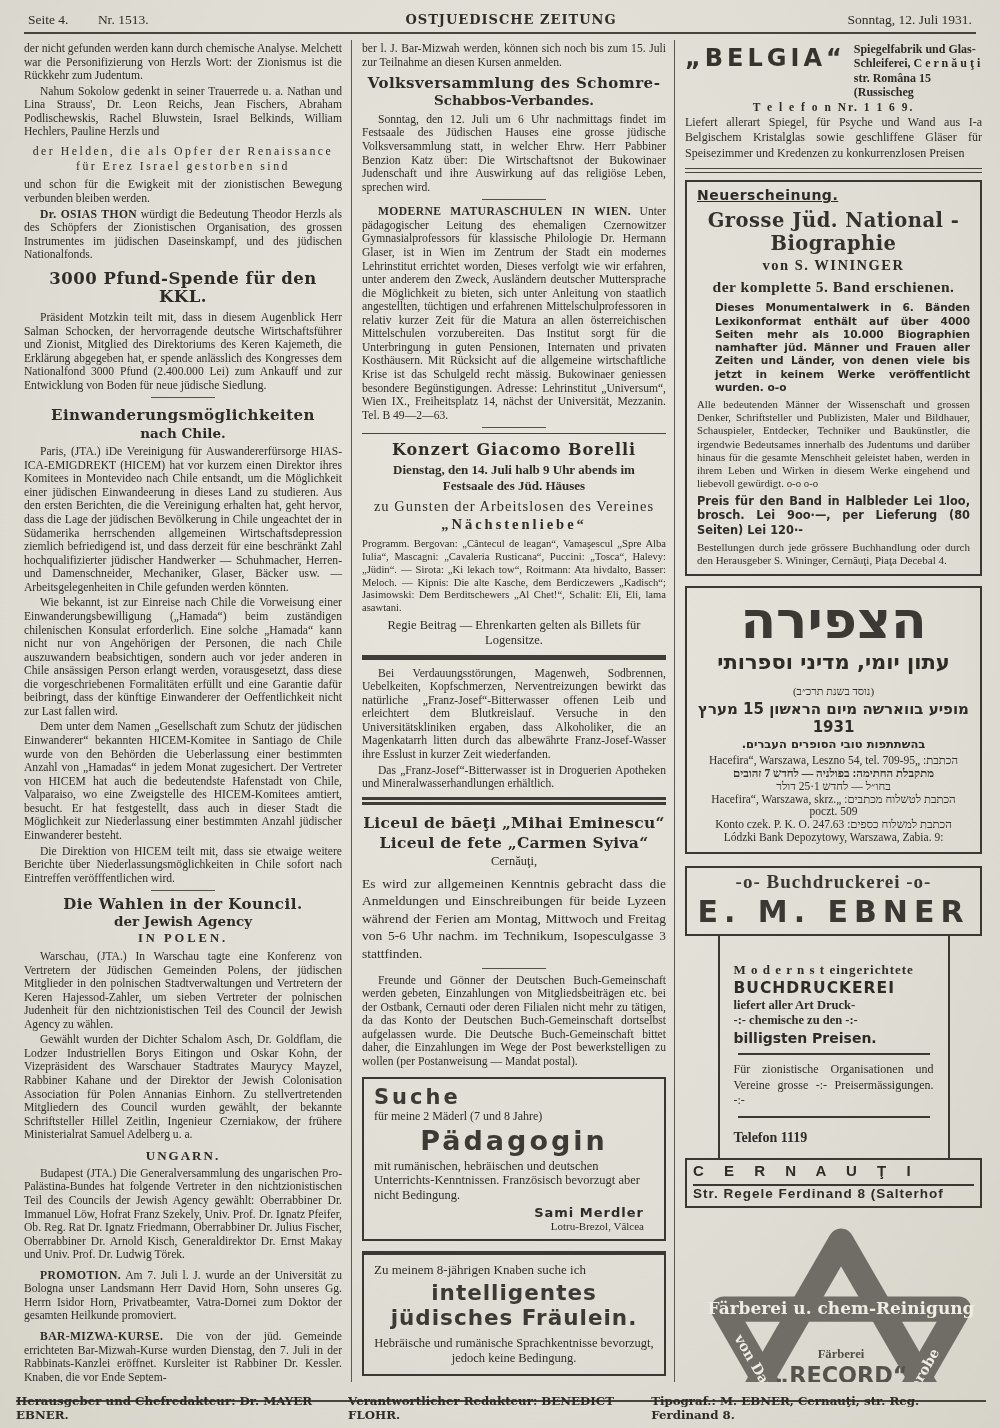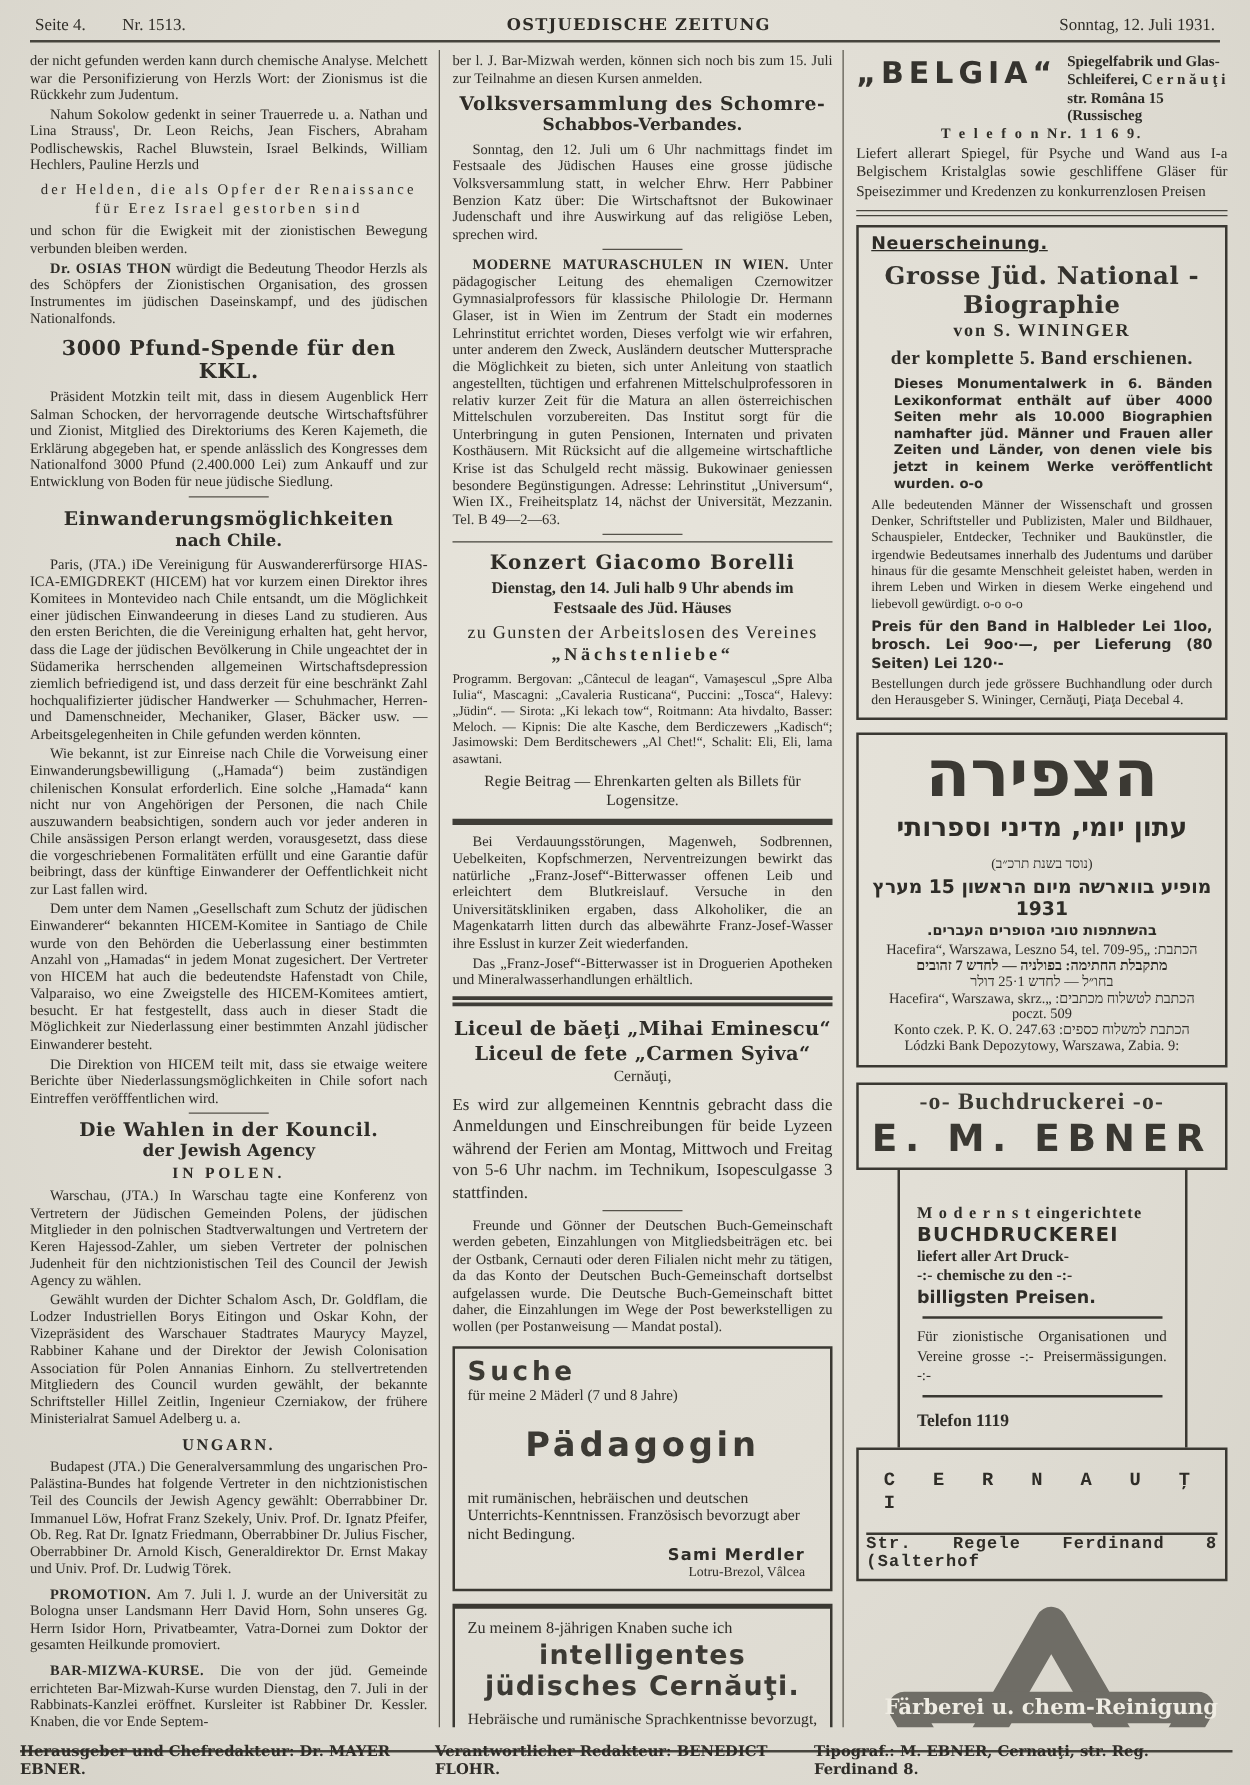--- a/index.html
+++ b/index.html
@@ -54,21 +54,21 @@
   .liceu-h{font-family:"DejaVu Serif",serif;font-weight:bold;text-align:center;
     font-size:15.5px;line-height:1.2;margin:2px 0 0 0;letter-spacing:.3px;}
   .liceu-sub{text-align:center;font-size:12.5px;margin:1px 0 6px 0;}
   .liceu-p{font-size:13.5px;line-height:1.3;}
   
   .mitt-h{font-weight:bold;font-size:12.5px;line-height:1.2;margin:4px 0 3px 0;font-family:"DejaVu Sans",sans-serif;}
   
   .adbox{border:2px solid #3a3832;padding:6px 10px;margin:8px 0 0 0;}
   .adbox .a-small{text-align:left;font-size:12px;margin:0;}
   .adbox .a-display{font-family:"DejaVu Sans",sans-serif;font-weight:bold;text-align:center;
-    font-size:27px;letter-spacing:3px;margin:18px 0;color:#3c3a34;}
+    font-size:27px;letter-spacing:3px;margin:2px 0;color:#3c3a34;}
   .adbox .a-body{font-size:12.5px;text-align:left;margin:2px 0;}
   .adbox .a-sign{font-family:"DejaVu Sans",sans-serif;font-weight:bold;font-size:13px;
     text-align:right;margin:2px 10px 0 0;letter-spacing:1px;}
   .adbox .a-sign-sub{font-size:11px;text-align:right;margin:0 10px;}
   .adbox2{border:2px solid #3a3832;border-top:4px solid #3a3832;padding:7px 10px 9px 10px;margin:10px 0 0 0;}
   .adbox2 .b-line1{font-size:13px;margin:0 0 3px 0;}
   .adbox2 .b-display{font-family:"DejaVu Sans",sans-serif;font-weight:bold;font-size:21.5px;
     letter-spacing:1px;text-align:center;margin:3px 0 6px 0;color:#3c3a34;}
   .adbox2 .b-body{font-size:12.5px;text-align:center;margin:0;}
   
@@ -106,22 +106,22 @@
   .ebner-inner{border-left:2px solid #3a3832;border-right:2px solid #3a3832;
     width:200px;margin:0 auto;padding:26px 14px 10px 14px;text-align:center;}
   .eb-l1{font-size:13px;font-weight:bold;letter-spacing:1px;margin:0;}
   .eb-l2{font-family:"DejaVu Sans",sans-serif;font-weight:bold;font-size:15.5px;letter-spacing:1px;margin:1px 0;}
   .eb-l3{font-size:12.5px;font-weight:bold;margin:0;line-height:1.25;}
   .eb-l5{font-family:"DejaVu Sans",sans-serif;font-weight:bold;font-size:14px;margin:1px 0;}
   .eb-div{border-top:2px solid #3a3832;margin:7px 4px;}
   .eb-org{font-size:12px;margin:0;line-height:1.3;}
   .eb-tel{font-weight:bold;font-size:14px;margin:12px 0 2px 0;}
   .ebner-addr{border:2px solid #3a3832;padding:2px 6px 4px 6px;margin:0;text-align:center;}
-  .ea-l1{font-family:Liberation Mono, monospace;font-weight:bold;font-size:15px;letter-spacing:8px;margin:14px;}
-  .ea-l2{font-family:Liberation Mono, monospace;font-weight:bold;font-size:13.5px;letter-spacing:1px;margin:0;}
+  .ea-l1{font-family:Liberation Sans, sans-serif;font-weight:bold;font-size:15px;letter-spacing:8px;margin:0;}
+  .ea-l2{font-family:Liberation Sans, sans-serif;font-weight:bold;font-size:13.5px;letter-spacing:1px;margin:0;}
   .ebner-addr-rule{border-top:2px solid #3a3832;margin:4px 0 0 0;}
   .star-wrap{margin:4px auto 0 auto;width:312px;position:relative;}
   
   .footer-rule{position:absolute;left:16px;right:14px;bottom:26px;border-top:2px solid #46443d;}
   .footer{position:absolute;left:16px;right:14px;bottom:6px;display:flex;
     justify-content:space-between;font-weight:bold;font-size:11.8px;font-family:"DejaVu Serif",serif;}
 </style>
 </head>
 <body>
 
@@ -215,21 +215,21 @@
         <p class="a-display" style="font-size:21px;text-align:left;margin:0">Suche</p>
         <p class="a-small">für meine 2 Mäderl (7 und 8 Jahre)</p>
         <p class="a-display">Pädagogin</p>
         <p class="a-body">mit rumänischen, hebräischen und deutschen Unterrichts-Kenntnissen. Französisch bevorzugt aber nicht Bedingung.</p>
         <p class="a-sign">Sami Merdler</p>
         <p class="a-sign-sub">Lotru-Brezol, Vâlcea</p>
       </div>
 
       <div class="adbox2">
         <p class="b-line1">Zu meinem 8-jährigen Knaben suche ich</p>
-        <p class="b-display">intelligentes jüdisches Cernăuţi.</p>
+        <p class="b-display">intelligentes jüdisches Fräulein.</p>
         <p class="b-body">Hebräische und rumänische Sprachkentnisse bevorzugt, jedoch keine Bedingung.</p>
 
       </div>
     </section>
 
     <section class="col col-right">
 
       <div>
         <div class="belgia">
           <div class="bg-name">„BELGIA“</div>

